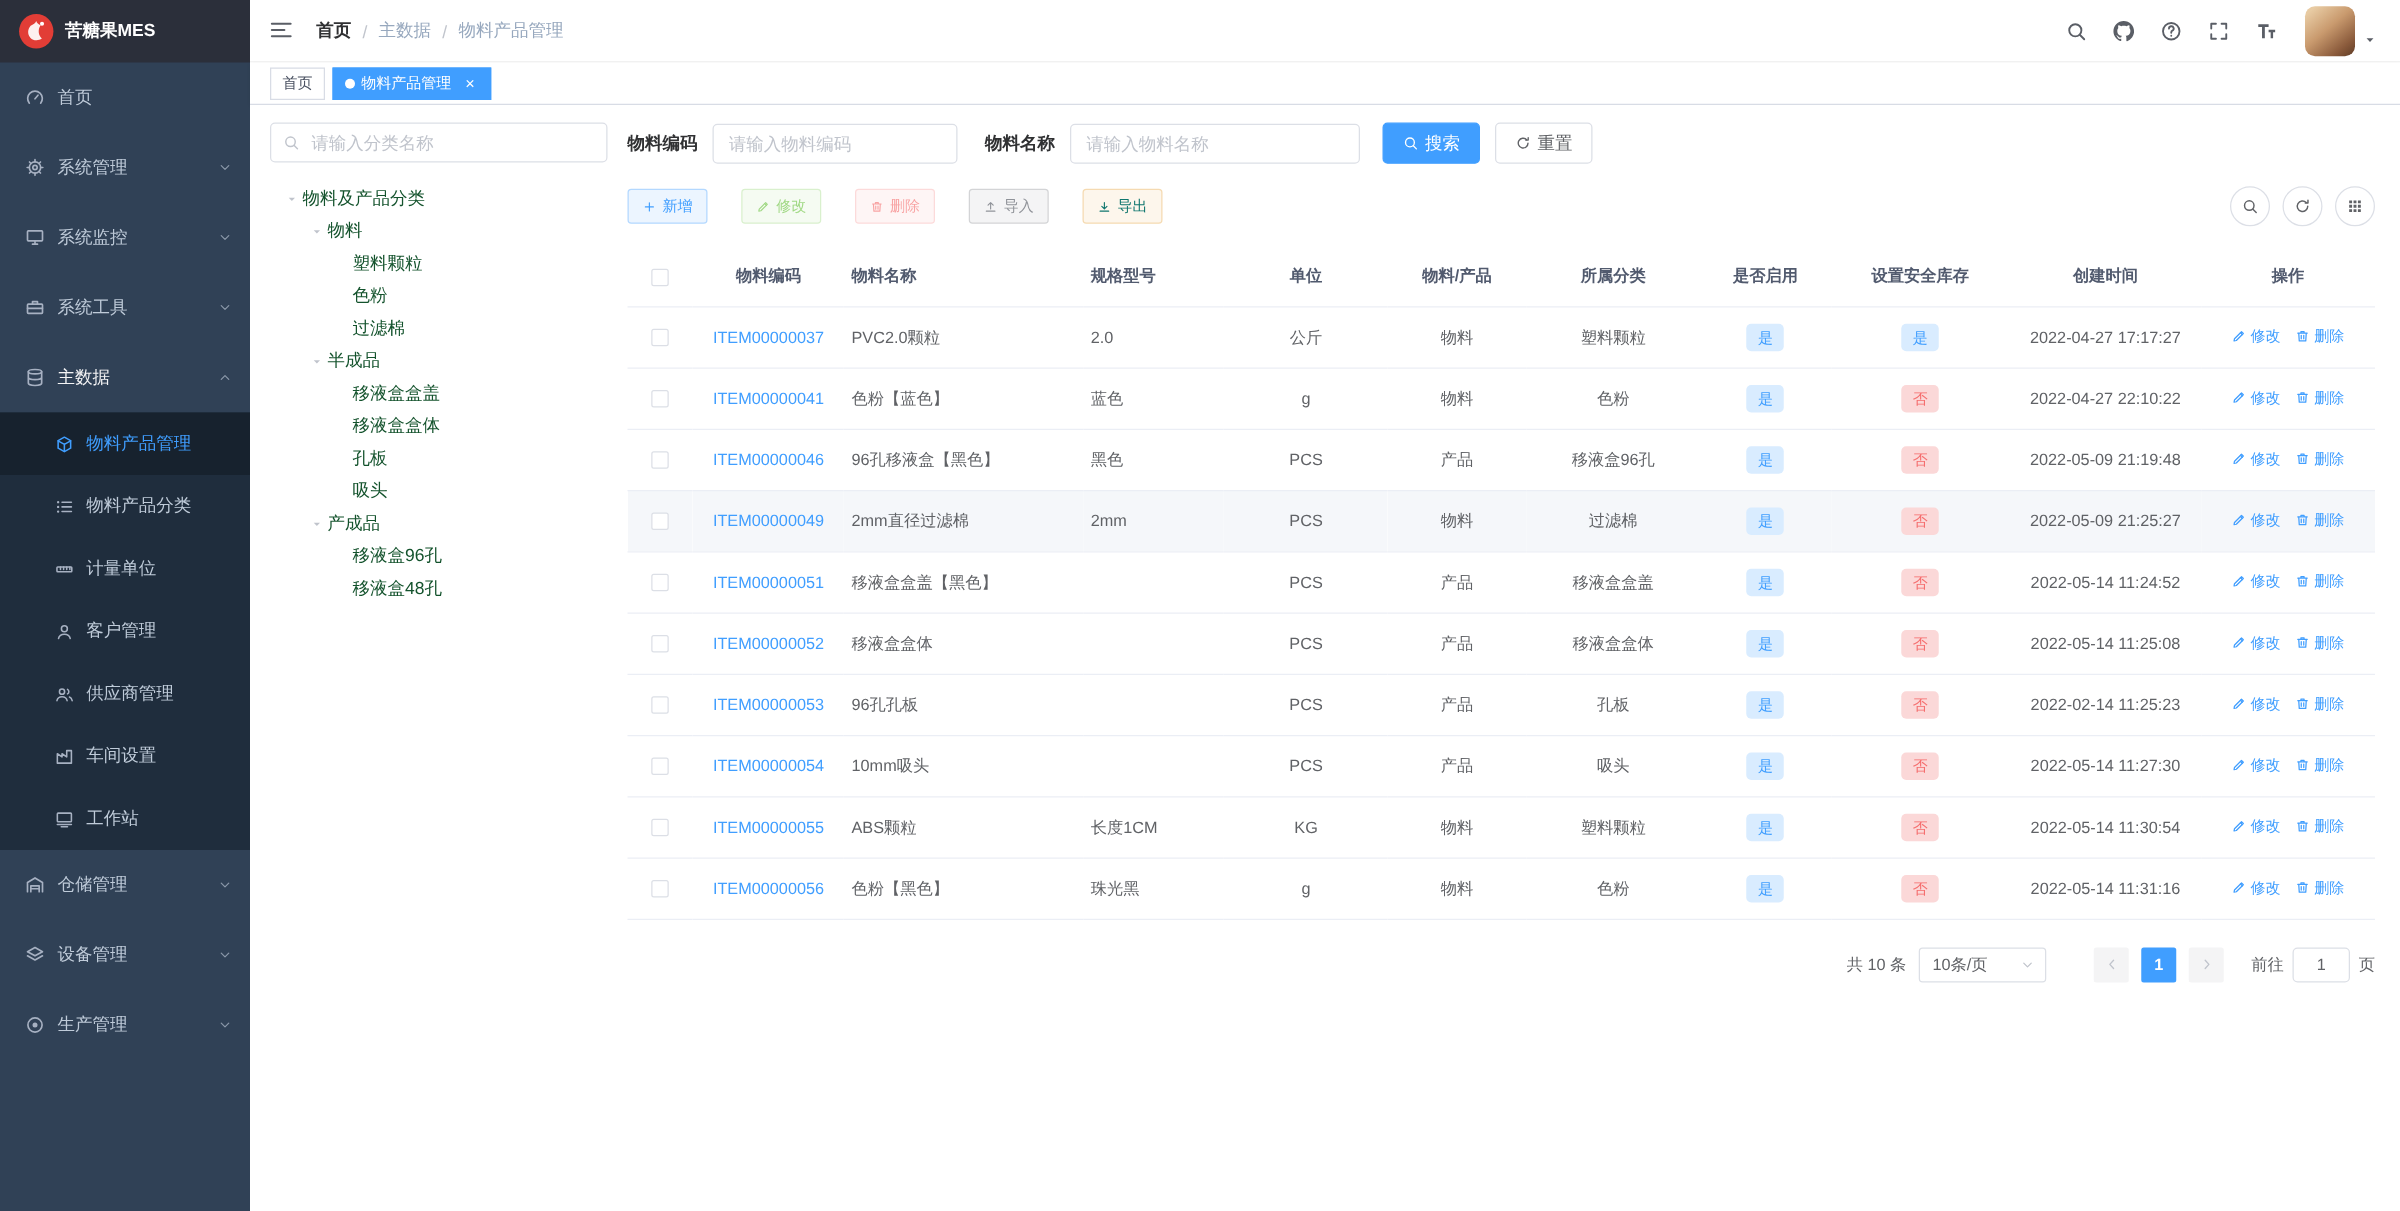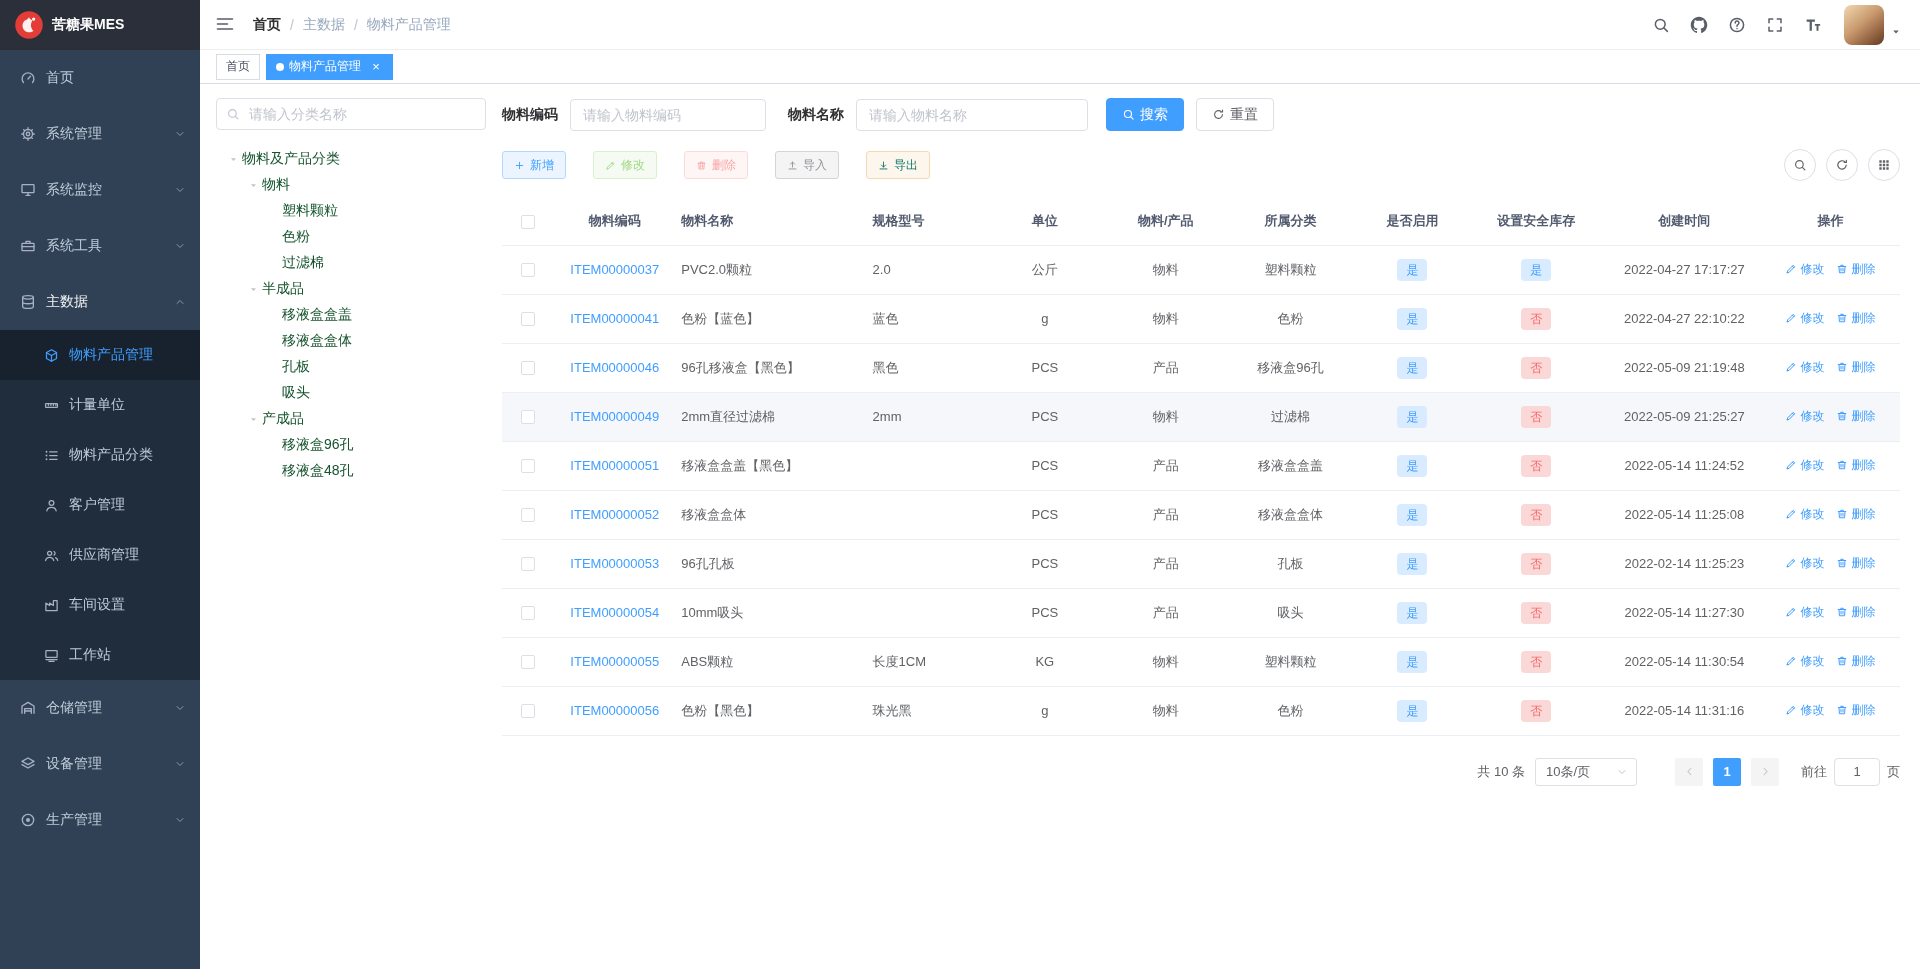--- a/index.html
+++ b/index.html
@@ -223,34 +223,34 @@
               <svg viewBox="0 0 24 24" fill="none" stroke="currentColor" stroke-width="2" stroke-linecap="round" stroke-linejoin="round">
                 <path d="M12 2.8l8 4.4v9.6l-8 4.4-8-4.4V7.2z"></path>
                 <path d="M12 12l8-4.4M12 12v9.2M12 12L4 7.6"></path>
               </svg>
             </span>
             <span>物料产品管理</span>
           </div>
           <div class="submenu-item">
             <span class="icon ">
               <svg viewBox="0 0 24 24" fill="none" stroke="currentColor" stroke-width="2" stroke-linecap="round" stroke-linejoin="round">
-                <rect x="2.5" y="9" width="19" height="6" rx="1"></rect>
-                <path d="M7 9v3M11 9v3M15 9v3M19 9v3"></path>
+                <path d="M9 6h12M9 12h12M9 18h12"></path>
+                <path d="M4 6h.01M4 12h.01M4 18h.01" stroke-width="3"></path>
               </svg>
             </span>
-            <span>计量单位</span>
+            <span>物料产品分类</span>
           </div>
           <div class="submenu-item">
             <span class="icon ">
               <svg viewBox="0 0 24 24" fill="none" stroke="currentColor" stroke-width="2" stroke-linecap="round" stroke-linejoin="round">
-                <path d="M9 6h12M9 12h12M9 18h12"></path>
-                <path d="M4 6h.01M4 12h.01M4 18h.01" stroke-width="3"></path>
+                <rect x="2.5" y="9" width="19" height="6" rx="1"></rect>
+                <path d="M7 9v3M11 9v3M15 9v3M19 9v3"></path>
               </svg>
             </span>
-            <span>物料产品分类</span>
+            <span>计量单位</span>
           </div>
           <div class="submenu-item">
             <span class="icon ">
               <svg viewBox="0 0 24 24" fill="none" stroke="currentColor" stroke-width="2" stroke-linecap="round" stroke-linejoin="round">
                 <circle cx="12" cy="8" r="3.8"></circle>
                 <path d="M4.5 20.5c.8-3.6 3.8-5.5 7.5-5.5s6.7 1.9 7.5 5.5"></path>
               </svg>
             </span>
             <span>客户管理</span>
           </div>

